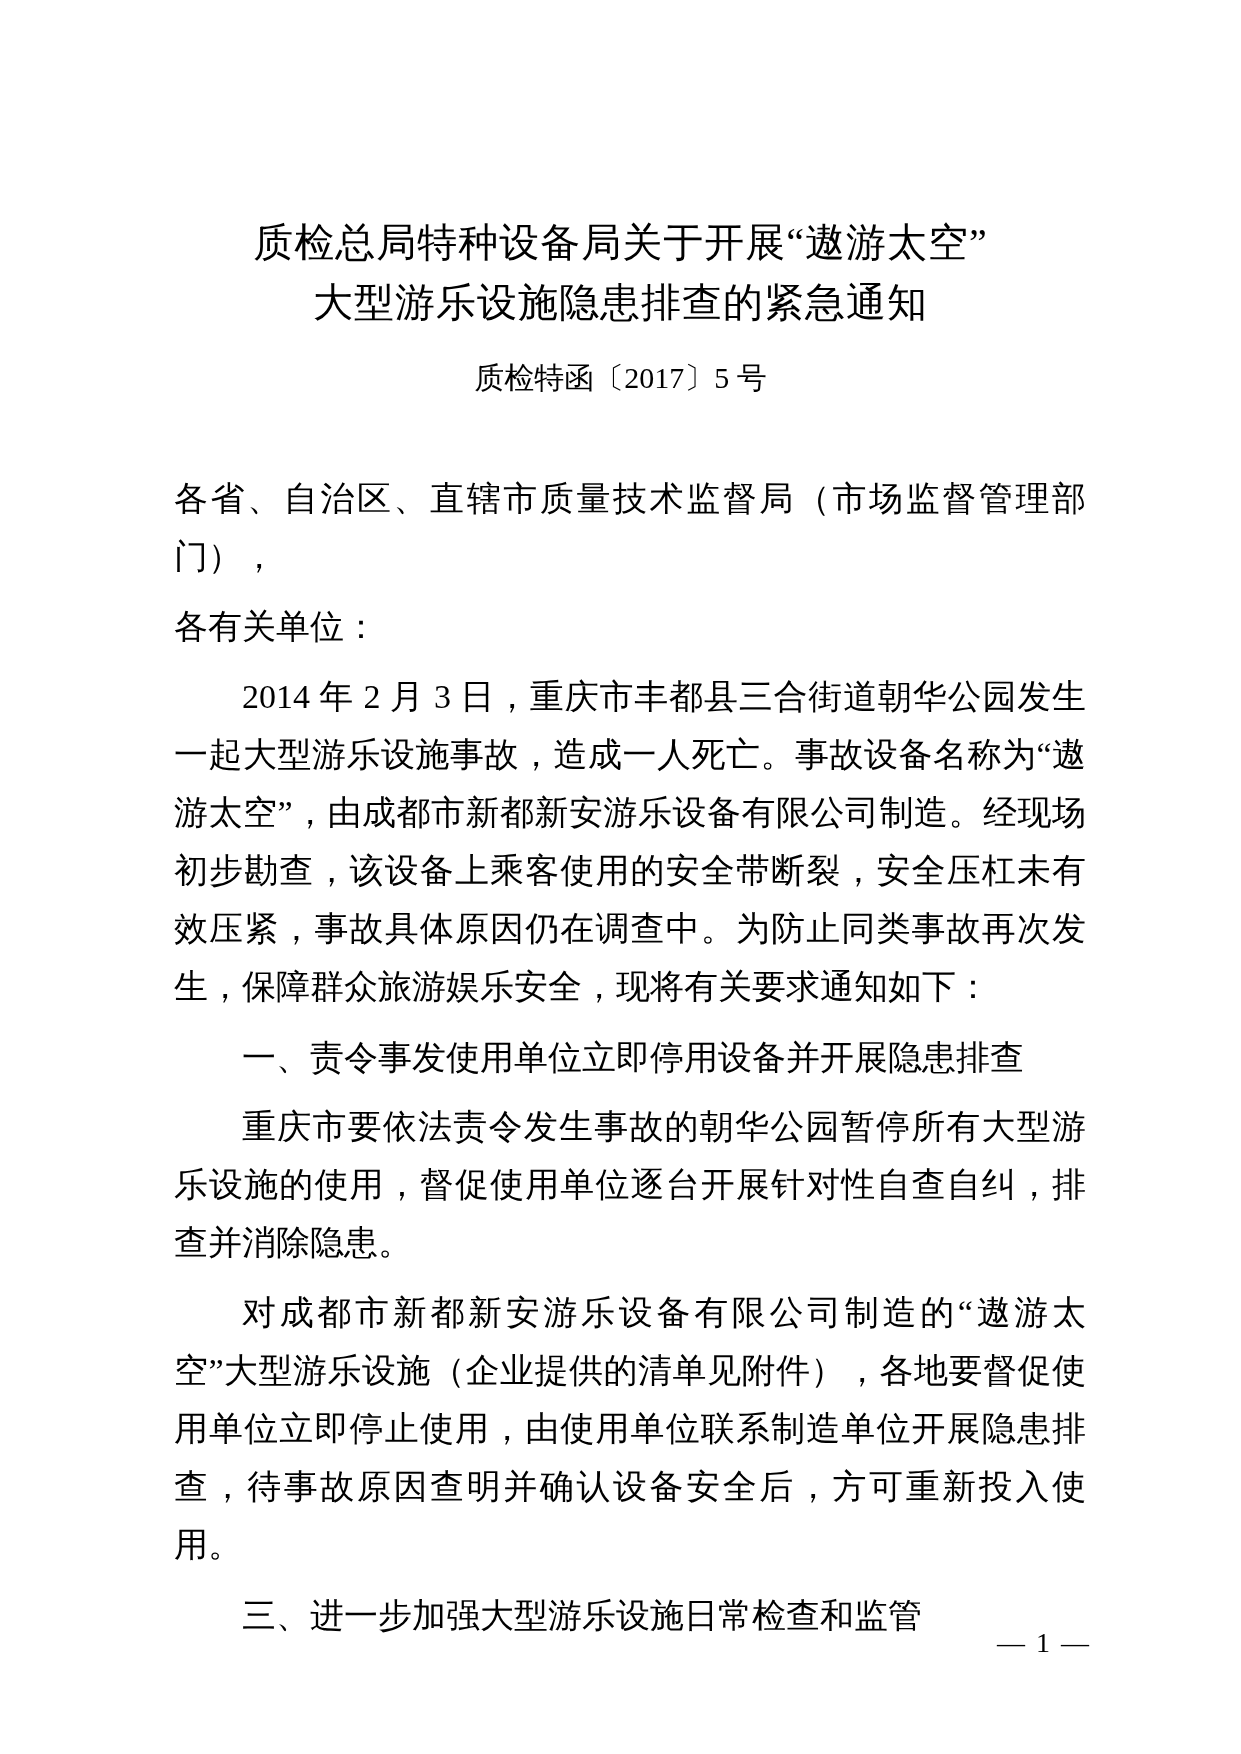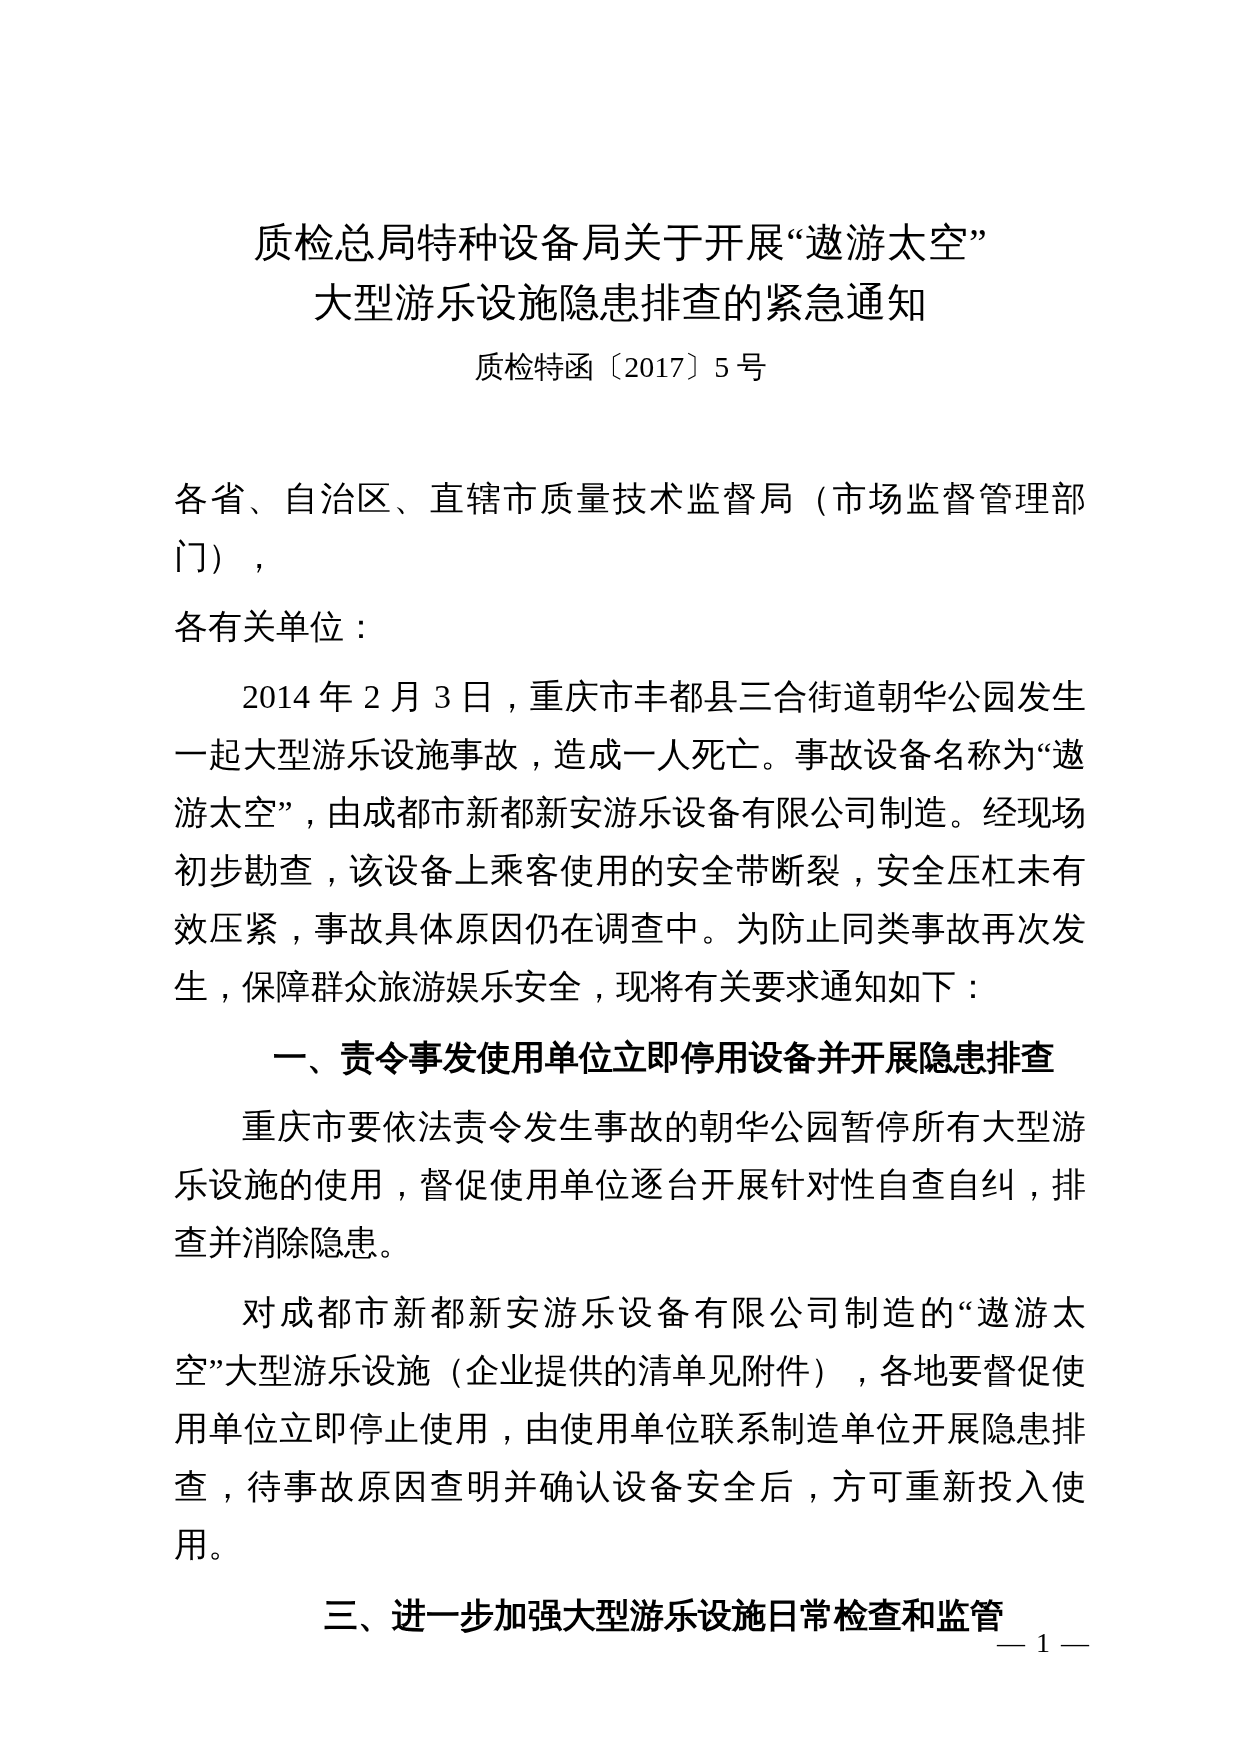--- a/index.html
+++ b/index.html
@@ -23,43 +23,43 @@
     text-align: center;
   }
   .title-line {
     font-size: 40px;
     line-height: 60px;
     font-weight: normal;
     font-family: "Liberation Serif", "DejaVu Serif", serif;
     letter-spacing: 1px;
   }
   .doc-number {
-    margin-top: 12px;
+    margin-top: 23px;
     text-align: center;
     font-size: 30px;
     line-height: 44px;
     font-weight: normal;
   }
   .content {
     position: absolute;
     top: 458px;
     left: 162px;
     width: 936px;
     font-size: 34px;
     line-height: 58px;
     text-align: justify;
     text-justify: inter-character;
   }
   .content p { margin: 12px; padding: 0; }
   .indent { text-indent: 2em; }
   .heading {
     font-family: "Liberation Sans", "DejaVu Sans", sans-serif;
-    font-weight: bold;
+    font-weight: normal;
     text-indent: 2em;
-    text-align: center;
+    text-align: left;
   }
   .page-number {
     position: absolute;
     top: 1626px;
     right: 150px;
     font-size: 28px;
     line-height: 34px;
     letter-spacing: 2px;
     font-family: "Liberation Serif", "DejaVu Serif", serif;
   }

